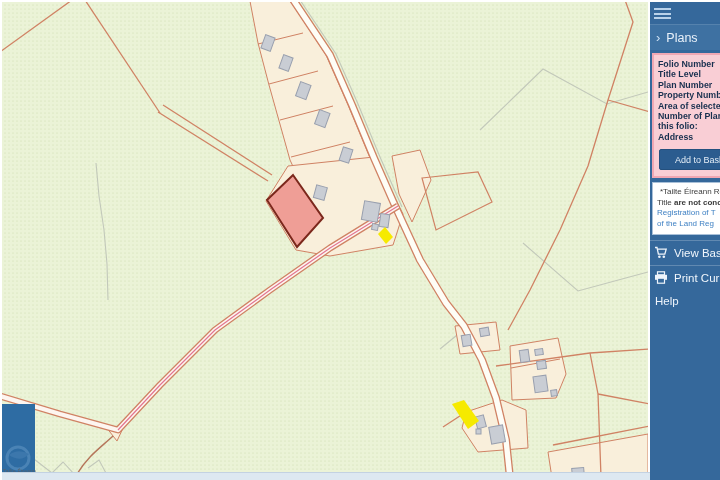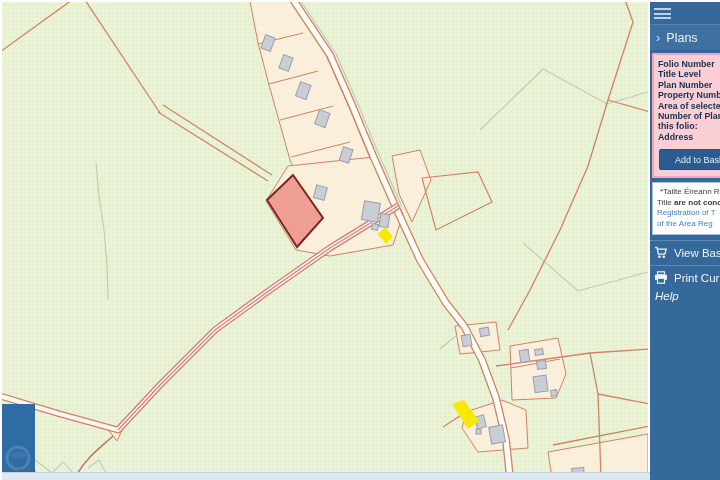--- a/index.html
+++ b/index.html
@@ -27,21 +27,21 @@
        font-family:"Liberation Sans",sans-serif;text-align:center;cursor:pointer;}
   .disclaimer{margin:4px 0 0 2px;width:80px;background:#ffffff;border:1px solid #a9c0d8;
        padding:4px 0 4px 4px;box-sizing:border-box;font-size:8px;line-height:10.6px;color:#3c3c3c;
        white-space:nowrap;}
   .disclaimer .star{padding-left:3px;}
   .disclaimer a{color:var(--link);cursor:pointer;}
   .action-row{display:flex;align-items:center;height:24px;font-size:11.5px;color:#f0f6fc;
        cursor:pointer;padding-left:4px;white-space:nowrap;}
   .action-row.bordered{border-top:1px solid rgba(255,255,255,.22);}
   .action-row svg{margin-right:6px;flex:0 0 auto;}
-  .help-row{padding-left:5px;height:22px;display:flex;align-items:flex-start;font-size:11.5px;cursor:pointer;font-style:italic;}
+  .help-row{padding-left:5px;height:22px;display:flex;align-items:center;font-size:11.5px;cursor:pointer;}
   
   .plot{fill:var(--plot-fill);stroke:var(--boundary);stroke-width:1;}
   .bnd{fill:none;stroke:var(--boundary);stroke-width:1.3;stroke-linejoin:round;}
   .bnd-thin{fill:none;stroke:var(--boundary);stroke-width:1;}
   .gray{fill:none;stroke:#c2c8ba;stroke-width:1.1;}
   .road-edge{fill:none;stroke:var(--boundary);stroke-width:8;stroke-linejoin:round;}
   .road-fill{fill:none;stroke:var(--road-fill);stroke-width:5.4;stroke-linejoin:round;}
   .road-edge2{fill:none;stroke:var(--boundary);stroke-width:7;stroke-linejoin:round;}
   .road-fill2{fill:none;stroke:#fdf5f0;stroke-width:4.4;stroke-linejoin:round;}
   .road-center{fill:none;stroke:#e27590;stroke-width:1.2;stroke-linejoin:round;}
@@ -178,21 +178,21 @@
         <div class="field-row">this folio:</div>
         <div class="field-row">Address</div>
       </div>
     <button class="add-btn">Add to Basket</button>
   </div>
 
   <div class="disclaimer">
     <div class="star">*Tailte Éireann Re</div>
     <div><span>Title </span><b>are not conc</b></div>
     <div><a>Registration of T</a></div>
-    <div><a>of the Area Reg</a></div>
+    <div><a>of the Land Reg</a></div>
   </div>
 
   <div class="action-row bordered" style="margin-top:5px;">
     <svg width="14" height="13" viewBox="0 0 14 13">
       <path d="M1 1.5 h2 l1.4 6.6 h6.4 l1.4 -5 H4" fill="none" stroke="#eef4fb" stroke-width="1.3"></path>
       <circle cx="5.4" cy="10.8" r="1.3" fill="#eef4fb"></circle>
       <circle cx="9.8" cy="10.8" r="1.3" fill="#eef4fb"></circle>
     </svg>
     <span>View Basket</span>
   </div>

